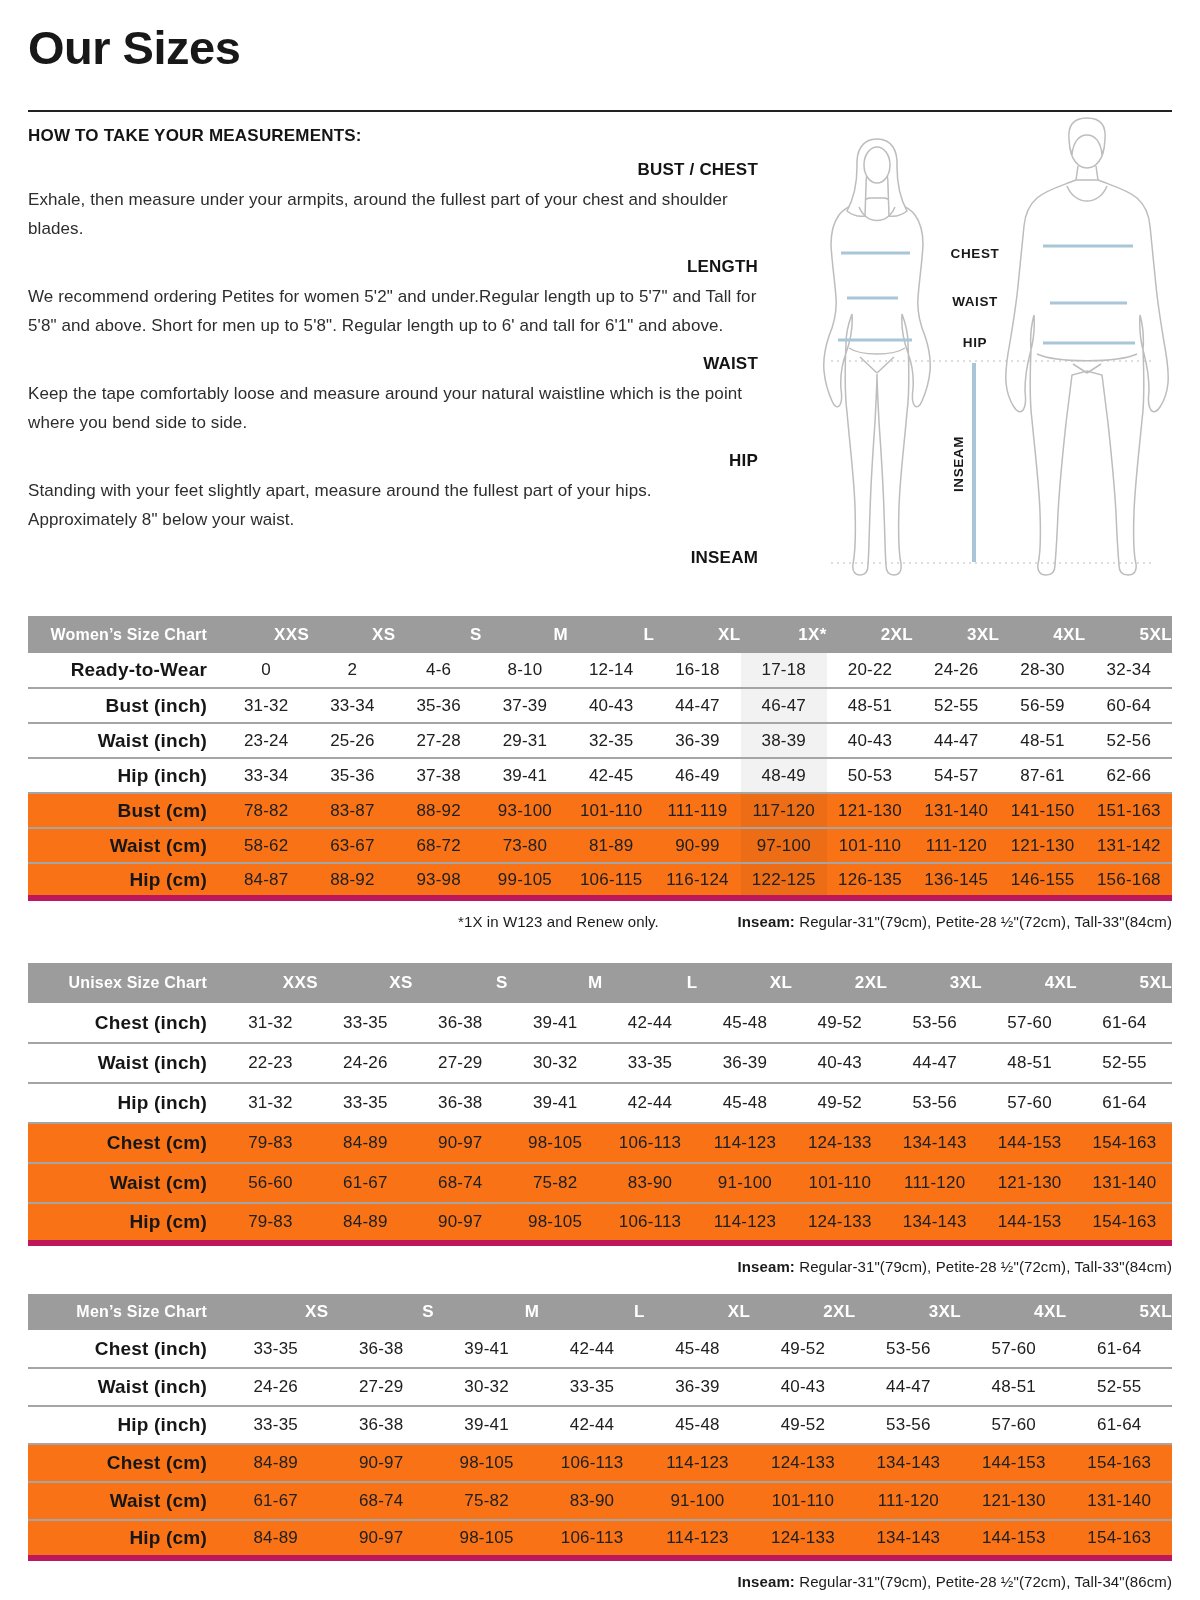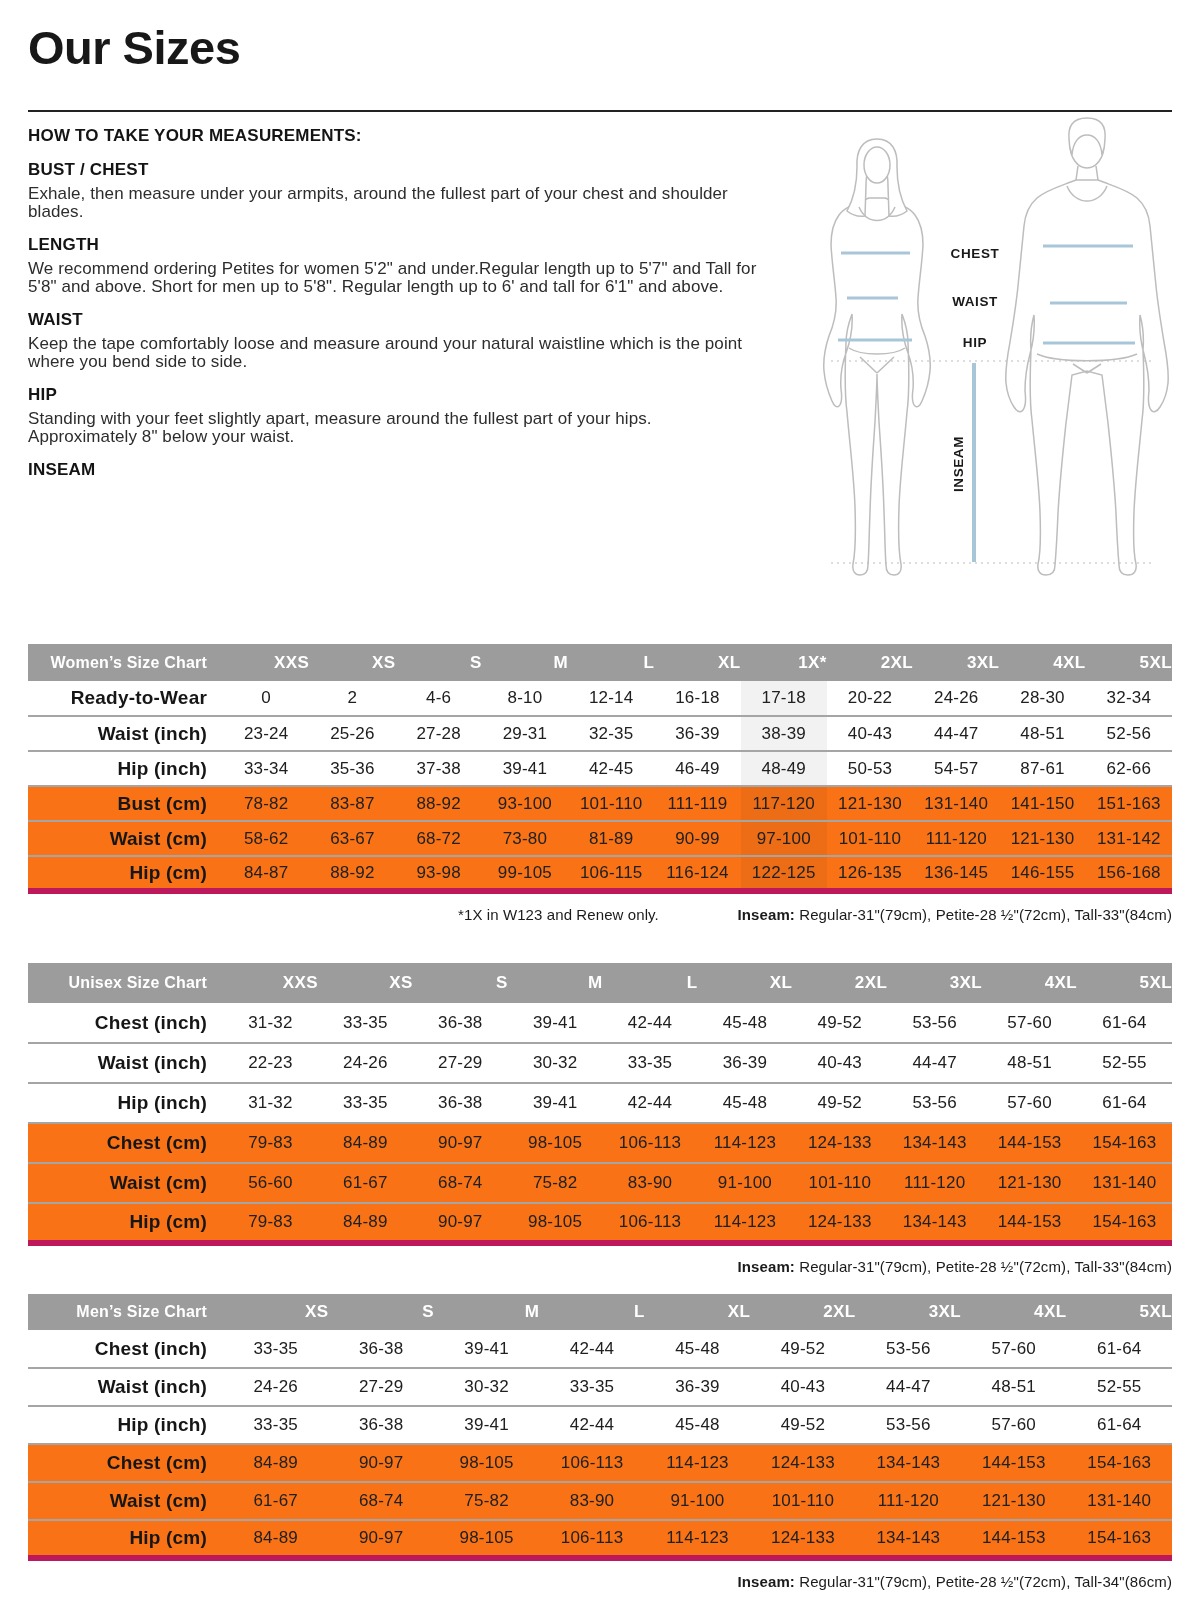--- a/index.html
+++ b/index.html
@@ -5,28 +5,28 @@
   * { margin:0; padding:0; box-sizing:border-box; }
   html,body { background:#fff; }
   body { width:1200px; height:1600px; position:relative; font-family:"Liberation Sans",sans-serif; color:#1d1d1d; }
   .page { position:absolute; left:0; top:0; width:1200px; height:1600px; overflow:hidden; background:#fff; }
 
   .page-title { position:absolute; left:28px; top:20px; font-size:47px; font-weight:800; letter-spacing:-0.5px; color:#181818; }
   .title-rule { position:absolute; left:28px; top:110px; width:1144px; height:2px; background:#222; }
 
   .howto { position:absolute; left:28px; top:126px; width:730px; }
   .howto h2 { font-size:17px; font-weight:700; letter-spacing:.2px; color:#141414; margin-bottom:10px; }
-  .howto h3 { font-size:17px; font-weight:700; letter-spacing:.2px; color:#141414; margin:14px 0 5px; }
-  .howto p  { font-size:17px; line-height:18px; color:#2d2d2d; letter-spacing:.1px; }
+  .howto h3 { font-size:17px; font-weight:700; letter-spacing:.2px; color:#141414; margin:14px 0 5px;text-align:right; }
+  .howto p  { font-size:17px; line-height:29px; color:#2d2d2d; letter-spacing:.1px; }
 
   .diagram { position:absolute; left:785px; top:112px; width:395px; height:468px; }
   .diagram text { font-family:"Liberation Sans",sans-serif; font-weight:700; font-size:13.5px; fill:#191919; letter-spacing:.6px; }
 
   .table-block { position:absolute; left:28px; width:1144px; }
-  .t1 { top:644px; } .t2 { top:963px; } .t3 { top:1294px; }
+  .t1 { top:616px; } .t2 { top:963px; } .t3 { top:1294px; }
 
   table.size-table { width:100%; border-collapse:collapse; table-layout:fixed; }
   .size-table col.label-col { width:195px; }
   .size-table thead th { background:#9c9c9c; color:#fff; font-weight:700; font-size:17px; letter-spacing:.4px; text-align:right; }
   .size-table thead th.table-title { font-weight:600; font-size:16px; text-align:right; padding-right:16px; letter-spacing:.2px; }
   .t1 thead th { height:37px; } .t2 thead th { height:40px;padding-left:35px; } .t3 thead th { height:36px; }
   .t1 tbody tr { height:35px; } .t2 tbody tr { height:40px; } .t3 tbody tr { height:38px; }
   .size-table tbody tr:not(:first-child) { border-top:2px solid #a5a5a5; }
   .size-table tbody { border-bottom:6px solid #be185d; }
   .size-table tbody th.row-label { text-align:right; padding-right:16px; font-size:19px; font-weight:700; color:#161616; letter-spacing:.2px; }
@@ -147,20 +147,34 @@
               <td>8-10</td>
               <td>12-14</td>
               <td>16-18</td>
               <td class="hl">17-18</td>
               <td>20-22</td>
               <td>24-26</td>
               <td>28-30</td>
               <td>32-34</td>
             </tr>
             <tr>
+              <th class="row-label">Bust (inch)</th>
+              <td>31-32</td>
+              <td>33-34</td>
+              <td>35-36</td>
+              <td>37-39</td>
+              <td>40-43</td>
+              <td>44-47</td>
+              <td class="hl">46-47</td>
+              <td>48-51</td>
+              <td>52-55</td>
+              <td>56-59</td>
+              <td>60-64</td>
+            </tr>
+            <tr>
               <th class="row-label">Waist (inch)</th>
               <td>23-24</td>
               <td>25-26</td>
               <td>27-28</td>
               <td>29-31</td>
               <td>32-35</td>
               <td>36-39</td>
               <td class="hl">38-39</td>
               <td>40-43</td>
               <td>44-47</td>

